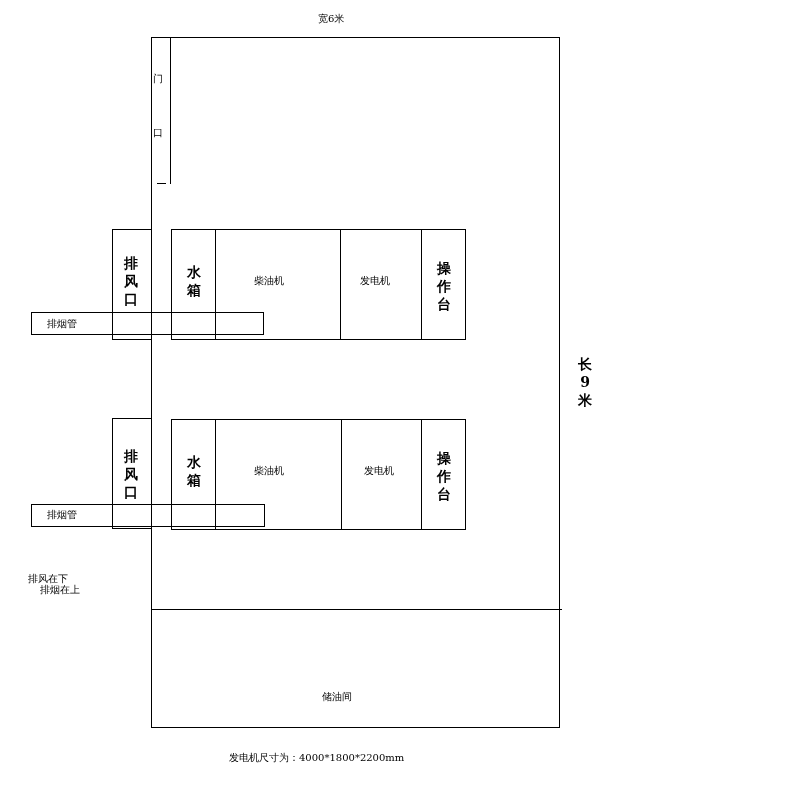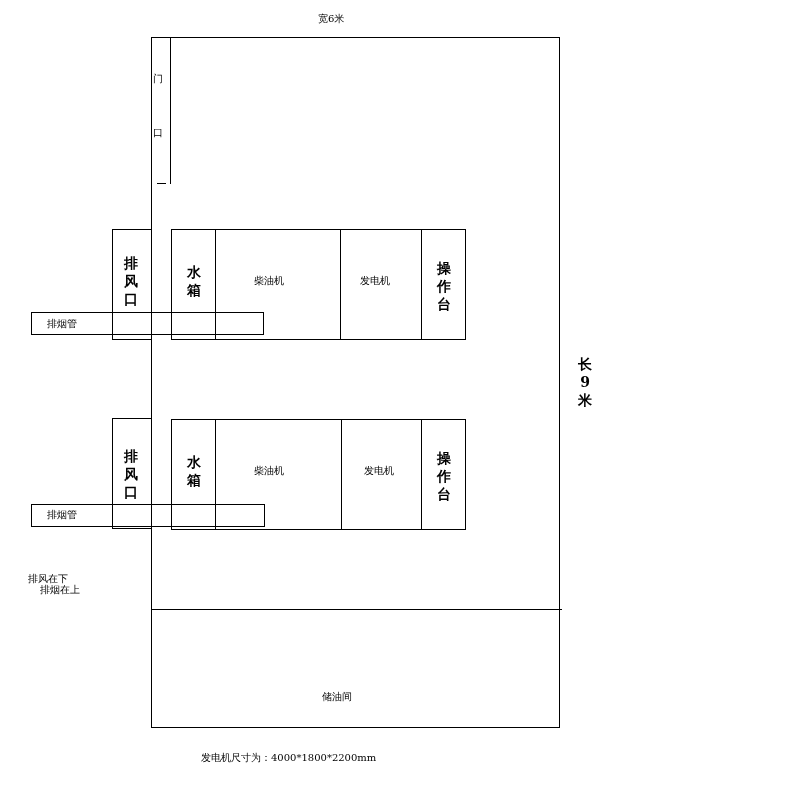--- a/index.html
+++ b/index.html
@@ -73,13 +73,13 @@
   <div class="box" style="left:31px; top:504px; width:234px; height:23px;"></div>
   <div class="lbl" style="left:47px; top:506px;">排烟管</div>
 </div>
 
 <div class="lbl" style="left:40px; top:552px;margin-top:29px;">排烟在上</div>
 <div class="lbl" style="left:28px; top:570px;">排风在下</div>
 
 <div class="hline" style="left:151px; top:609px; width:411px;"></div>
 <div class="lbl" style="left:322px; top:688px;">储油间</div>
 
-<div class="lbl serif" style="left:201px; top:749px;">发电机尺寸为：4000*1800*2200mm</div>
+<div class="lbl serif" style="left:229px; top:749px;">发电机尺寸为：4000*1800*2200mm</div>
 
 </body></html>

